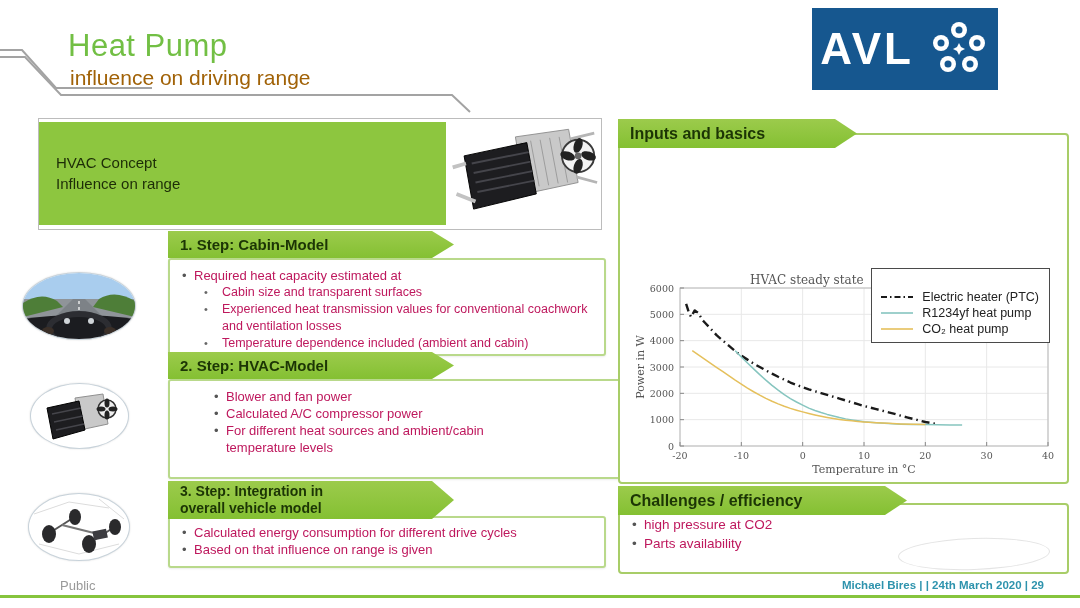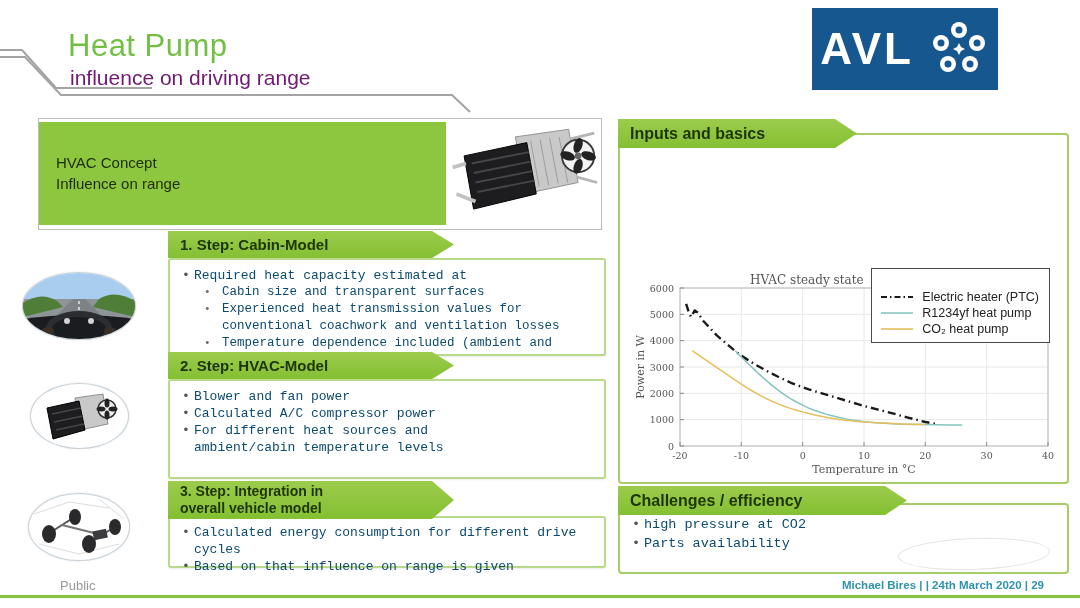--- a/index.html
+++ b/index.html
@@ -2,41 +2,41 @@
 <html><head>
 <meta charset="utf-8">
 <style>
   html,body{margin:0;padding:0;background:#fff;}
   .slide{position:relative;width:1080px;height:608px;background:#ffffff;overflow:hidden;
          font-family:"Liberation Sans",sans-serif;}
   .abs{position:absolute;}
 
   
   .title{left:68px;top:28px;font-size:31px;color:#72bf44;letter-spacing:.5px;}
-  .subtitle{left:70px;top:66px;font-size:21px;color:#701a75;}
+  .subtitle{left:70px;top:66px;font-size:21px;color:#a16207;}
 
   
   .logo{left:812px;top:8px;width:186px;height:82px;background:#16578f;display:flex;
         align-items:center;justify-content:center;gap:14px;}
   .logo-text{color:#fff;font-size:44px;font-weight:bold;letter-spacing:3px;line-height:1;}
 
   
   .banner{background:linear-gradient(#9ccb4c,#84c032);color:#1c3505;font-weight:bold;
           display:flex;align-items:center;padding:0 12px;
           clip-path:polygon(0 0,calc(100% - 22px) 0,100% 50%,calc(100% - 22px) 100%,0 100%);
           z-index:3;}
   .banner.sm{font-size:15px;height:27px;}
   .banner.rt{font-size:16px;height:29px;}
 
   
   .cbox{background:#fff;border:2px solid #b9d98b;border-radius:3px;z-index:1;
         box-shadow:0 1px 2px rgba(0,0,0,.08);}
   .rbox{background:#fff;border:2px solid #a8cd68;border-radius:4px;z-index:1;}
 
-  .bullets{padding:7px 10px 0 8px;font-size:13px;color:#0c4a6e;line-height:17px;font-family:Liberation Mono, monospace;}
+  .bullets{padding:7px 10px 0 8px;font-size:13px;color:#be185d;line-height:17px;}
   .b{position:relative;padding-left:16px;}
   .b.l1::before{content:"•";position:absolute;left:4px;color:#555;}
   .b.l2{padding-left:44px;font-size:12.5px;}
   .b.l2::before{content:"•";position:absolute;left:26px;color:#666;font-size:11px;}
 
   
   .concept{left:38px;top:118px;width:562px;height:110px;border:1px solid #bcbcbc;background:#fff;}
   .concept-green{position:absolute;left:0;top:3px;width:407px;height:103px;background:#8dc63f;
                  color:#1d2d07;font-size:15px;line-height:1.35;display:flex;flex-direction:column;
                  justify-content:center;padding-left:17px;box-sizing:border-box;}
@@ -195,21 +195,21 @@
       <div class="b l1">Required heat capacity estimated at</div>
       <div class="b l2">Cabin size and transparent surfaces</div>
       <div class="b l2">Experienced heat transmission values for conventional coachwork and ventilation losses</div>
       <div class="b l2">Temperature dependence included (ambient and cabin)</div>
     </div>
   </div>
 
   <div class="abs banner sm" style="left:168px;top:352px;width:262px;">
     <span>2. Step: HVAC-Model</span>
   </div>
-  <div class="abs cbox" style="left:168px;top:379px;width:434px;height:96px;">
+  <div class="abs cbox" style="left:168px;top:379px;width:434px;height:96px;padding-left:32px;">
     <div class="bullets">
       <div class="b l1">Blower and fan power</div>
       <div class="b l1">Calculated A/C compressor power</div>
       <div class="b l1" style="width:330px;">For different heat sources and ambient/cabin temperature levels</div>
     </div>
   </div>
 
   <div class="abs banner" style="left:168px;top:481px;width:262px;height:38px;font-size:14px;line-height:17px;flex-direction:column;align-items:flex-start;justify-content:center;">
     <span>3. Step: Integration in</span>
     <span>overall vehicle model</span>

